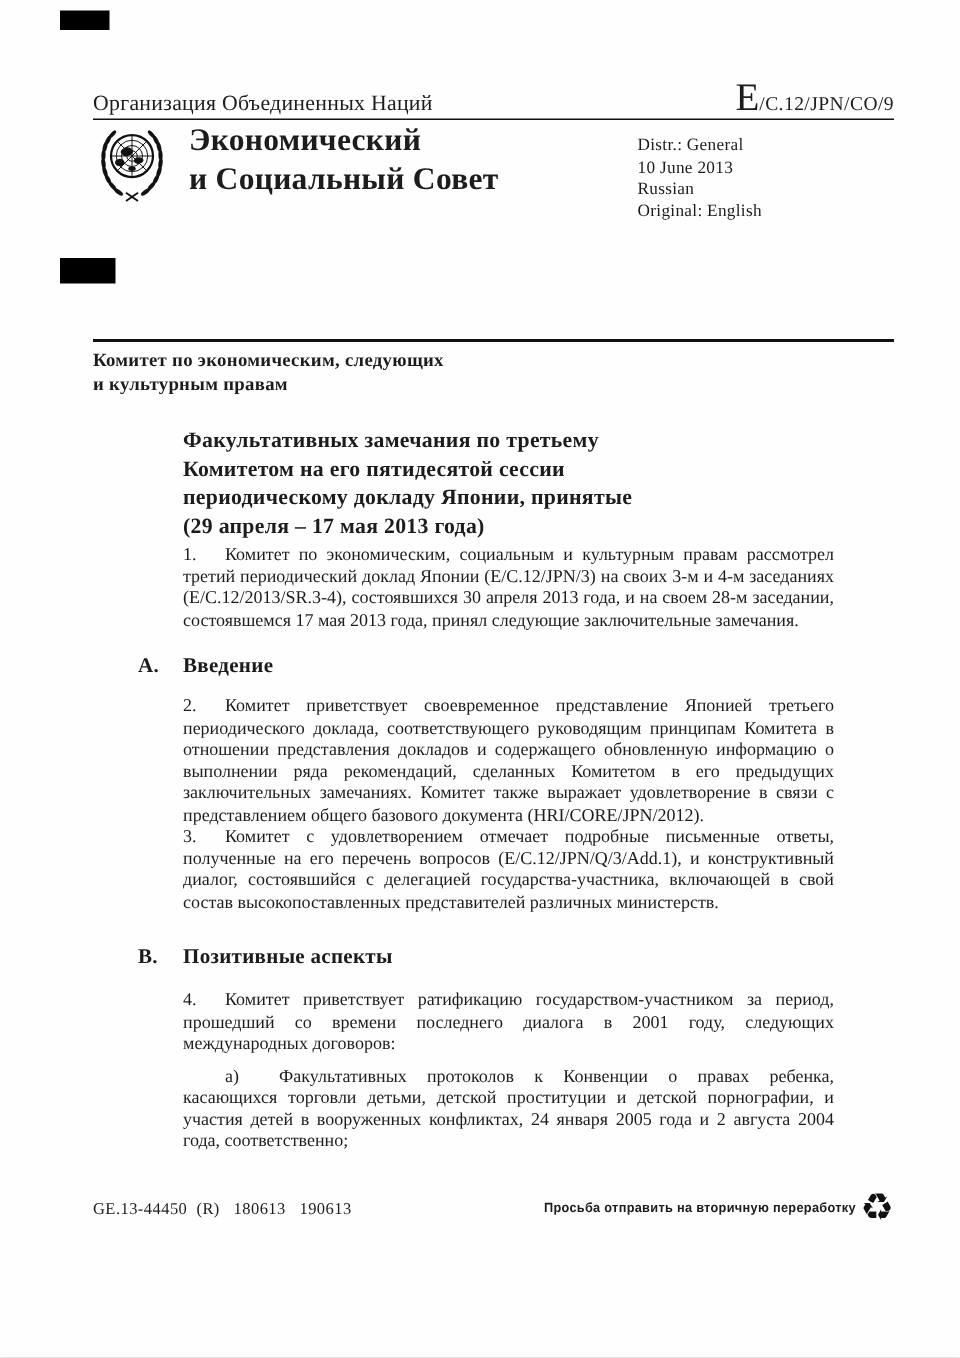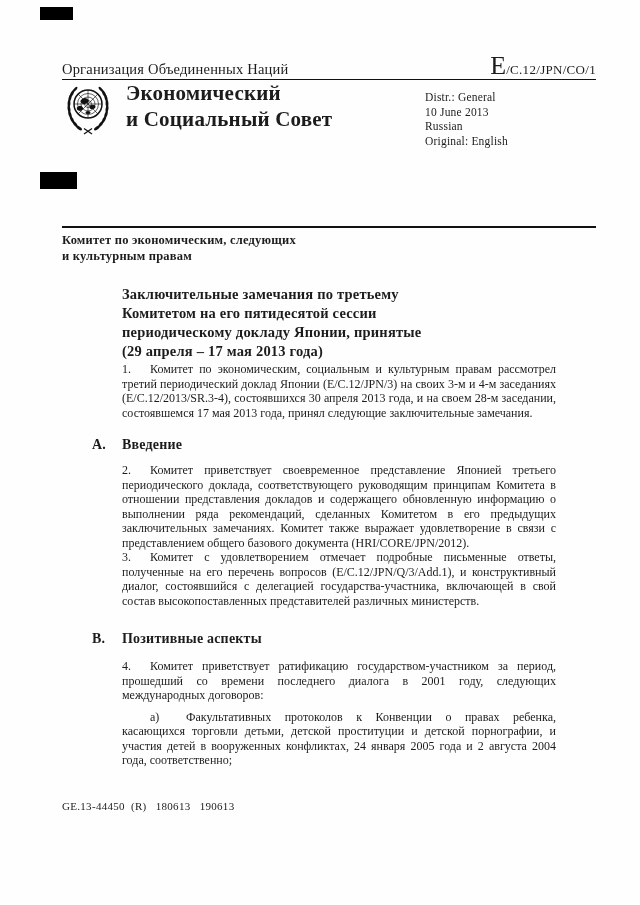--- a/index.html
+++ b/index.html
@@ -91,21 +91,21 @@
 <body>
 
 <div class="page">
 
   <div class="print-mark mark-top"></div>
   <div class="print-mark mark-mid"></div>
 
   <div class="masthead">
     <div class="mast-row1">
       <span class="org-name">Организация Объединенных Наций</span>
-      <span class="doc-symbol"><span class="sym-big">E</span><span class="sym-rest">/C.12/JPN/CO/1</span></span>
+      <span class="doc-symbol"><span class="sym-big">E</span><span class="sym-rest">/C.12/JPN/CO/9</span></span>
     </div>
     <div class="mast-row2">
       <span class="emblem">
         <svg width="52" height="56" viewBox="0 0 104 112" xmlns="http://www.w3.org/2000/svg">
           <g fill="none" stroke="#111">
             <circle cx="52" cy="48" r="28" stroke-width="3"></circle>
             <circle cx="52" cy="48" r="21" stroke-width="1.3"></circle>
             <circle cx="52" cy="48" r="14" stroke-width="1.3"></circle>
             <circle cx="52" cy="48" r="7" stroke-width="1.3"></circle>
             <path d="M52 20 V76 M24 48 H80 M32.2 28.2 L71.8 67.8 M71.8 28.2 L32.2 67.8" stroke-width="1.3"></path>
@@ -157,21 +157,21 @@
   </div>
 
   <div class="rule2"></div>
 
   <div class="committee">
     <div>Комитет по экономическим, следующих</div>
     <div>и культурным правам</div>
   </div>
 
   <div class="doc-title">
-    <div>Заключительные замечания по третьему</div>
+    <div>Факультативных замечания по третьему</div>
     <div>Комитетом на его пятидесятой сессии</div>
     <div>периодическому докладу Японии, принятые</div>
     <div>(29 апреля – 17 мая 2013 года)</div>
   </div>
 
   <div class="body">
     <p class="para p1"><span class="pnum">1.</span><span>Комитет по экономическим, социальным и культурным правам рассмотрел третий периодический доклад Японии (E/C.12/JPN/3) на своих 3-м и 4-м заседаниях (E/C.12/2013/SR.3-4), состоявшихся 30 апреля 2013 года, и на своем 28-м заседании, состоявшемся 17 мая 2013 года, принял следующие заключительные замечания.</span></p>
 
     <h3 class="sect sect-a"><span class="snum">A.</span><span>Введение</span></h3>
 
@@ -180,14 +180,18 @@
     <p class="para p3"><span class="pnum">3.</span><span>Комитет с удовлетворением отмечает подробные письменные ответы, полученные на его перечень вопросов (E/C.12/JPN/Q/3/Add.1), и конструктивный диалог, состоявшийся с делегацией государства-участника, включающей в свой состав высокопоставленных представителей различных министерств.</span></p>
 
     <h3 class="sect sect-b"><span class="snum">B.</span><span>Позитивные аспекты</span></h3>
 
     <p class="para p4"><span class="pnum">4.</span><span>Комитет приветствует ратификацию государством-участником за период, прошедший со времени последнего диалога в 2001 году, следующих международных договоров:</span></p>
 
     <p class="para item"><span class="item-label">а)</span><span>Факультативных протоколов к Конвенции о правах ребенка, касающихся торговли детьми, детской проституции и детской порнографии, и участия детей в вооруженных конфликтах, 24 января 2005 года и 2 августа 2004 года, соответственно;</span></p>
   </div>
 
   <div class="footer-left">GE.13-44450  (R)   180613   190613</div>
+  <div class="footer-right">
+    <span class="recycle-text">Просьба отправить на вторичную переработку</span>
+    <span class="recycle-icon">♻</span>
+  </div>
 
 </div>
 
 </body></html>

